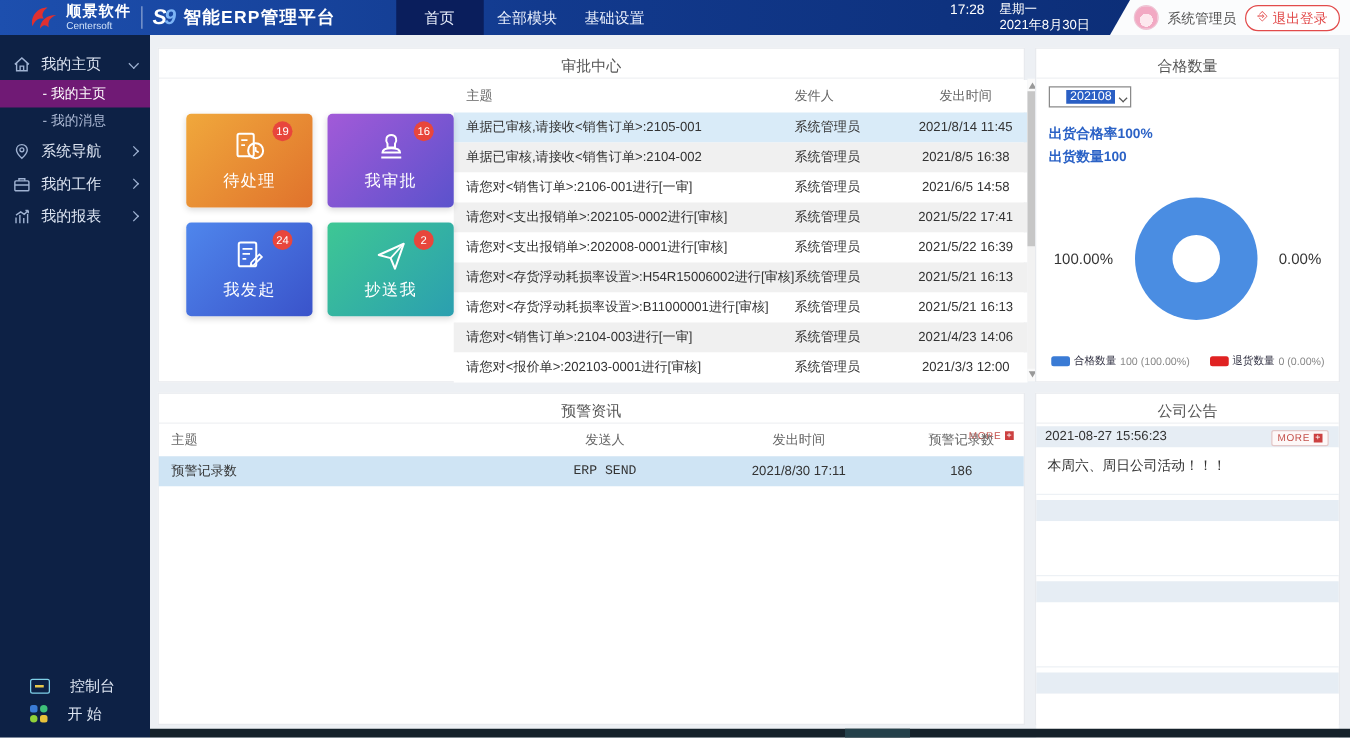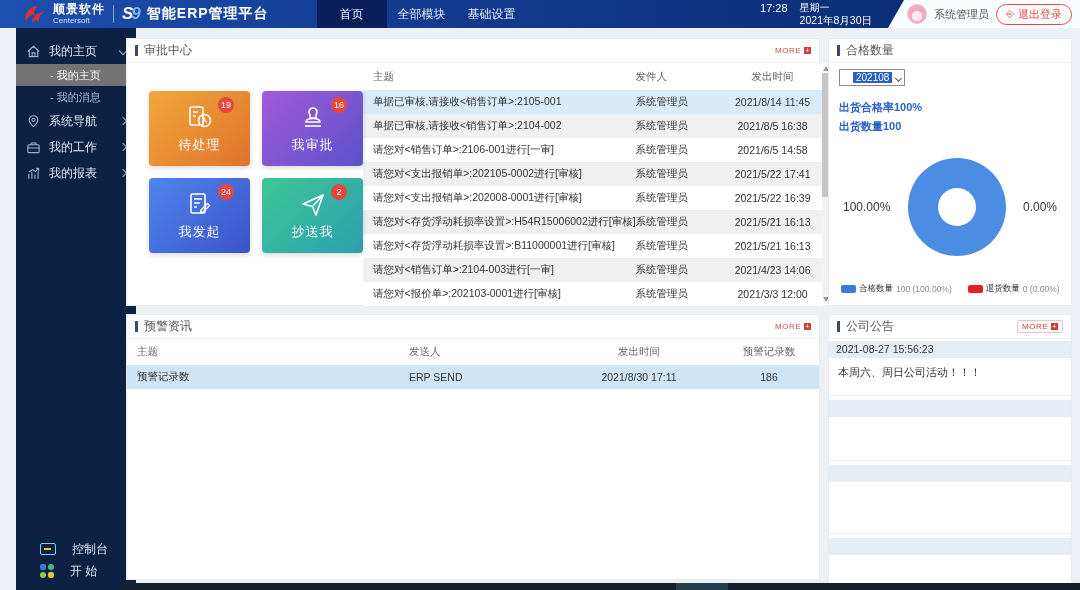--- a/index.html
+++ b/index.html
@@ -31,46 +31,46 @@
                   display:flex; align-items:center; justify-content:flex-end; gap:7px; padding-right:8px; }
   .avatar { width:20px; height:20px; border-radius:50%;
             background:radial-gradient(circle at 50% 62%, #fde8ee 0 36%, #f2a9c3 37% 100%);
             border:1px solid #eec4d4; }
   .username { font-size:11px; color:#555; }
   .logout-btn { display:flex; align-items:center; gap:4px; border:1px solid #e24b4b; border-radius:11px;
                 padding:2px 9px; color:#e24b4b; font-size:11px; cursor:pointer; background:#fff; }
   .logout-icon { font-size:10px; line-height:1; color:#e24b4b; }
 
   
-  .sidebar { position:absolute; left:0; top:28px; width:120px; height:562px; background:#0d2145; color:#dde5f2;margin-left:16px; }
+  .sidebar { position:absolute; left:0; top:28px; width:120px; height:562px; background:#0d2145; color:#dde5f2; }
   .menu { padding-top:10px; }
   .mitem { height:26px; display:flex; align-items:center; gap:8px; padding:0 10px; font-size:12px; cursor:pointer; }
   .mitem svg { width:15px; height:15px; flex:none; }
   .chev { margin-left:auto; width:6px; height:6px; border-right:1.4px solid #9fb2d2; border-bottom:1.4px solid #9fb2d2; }
   .chev.down { transform:rotate(45deg); }
   .chev.right { transform:rotate(-45deg); }
   .subitem { height:22px; line-height:22px; font-size:11px; color:#aebbd6; padding-left:34px; cursor:pointer; }
-  .subitem.active { background:#737373; color:#fff; }
+  .subitem.active { background:#701a75; color:#fff; }
   .side-footer { position:absolute; bottom:8px; left:0; width:120px; }
   .fitem { height:22px; display:flex; align-items:center; gap:16px; padding-left:24px; font-size:12px; cursor:pointer; }
   .mon-icon { width:16px; height:12px; border:1.5px solid #7fd0e8; border-radius:2px; position:relative; }
   .mon-icon:after { content:""; position:absolute; left:3px; top:4px; width:7px; height:1.5px; background:#e8c84a; }
   .start-icon { width:14px; height:14px; display:grid; grid-template-columns:6px 6px; grid-template-rows:6px 6px; gap:2px; }
   .start-icon i:nth-child(1){ background:#3a7bd5; border-radius:2px; }
   .start-icon i:nth-child(2){ background:#3ec07a; border-radius:50%; }
   .start-icon i:nth-child(3){ background:#8fd03a; border-radius:50%; }
   .start-icon i:nth-child(4){ background:#e8c23a; border-radius:2px; }
 
   
   .panel { position:absolute; background:#fff; border:1px solid #e8eaee; }
   .p-approval { left:126px; top:38px; width:694px; height:268px; }
   .p-alerts   { left:126px; top:314px; width:694px; height:266px; }
   .p-monitor  { left:828px; top:38px; width:244px; height:268px; }
   .p-notice   { left:828px; top:314px; width:244px; height:266px; }
-  .phead { height:24px; display:flex; align-items:center; gap:6px; padding:0 8px; border-bottom:1px solid #f0f1f3; }
+  .phead { height:24px; display:flex; align-items:center; gap:6px; padding:0 8px; border-bottom:1px solid #f0f1f3;flex-direction:column; }
   .accent { width:3px; height:11px; background:#3c4a66; }
   .ptitle { font-size:12px; color:#555; }
   .more { margin-left:auto; display:flex; align-items:center; gap:3px; color:#c4504a;
           font-size:8px; letter-spacing:.5px; cursor:pointer; }
   .more.boxed { border:1px solid #e3c8c8; border-radius:2px; padding:1px 4px; background:#fdf8f8; }
   .more-sq { width:7px; height:7px; background:#cc4040; color:#fff; font-size:7px; line-height:7px; text-align:center; }
 
   
   .ap-body { display:flex; height:242px; }
   .tiles { width:252px; padding:28px 0 0 22px; display:grid; grid-template-columns:101px 101px;
@@ -100,21 +100,21 @@
   .arr { width:0; height:0; border-left:3.5px solid transparent; border-right:3.5px solid transparent; }
   .arr.up { border-bottom:5px solid #999; margin:2px 0; }
   .arr.dn { border-top:5px solid #999; margin:2px 0; }
   .vtrack { flex:1; width:9px; background:#f2f2f2; position:relative; }
   .vthumb { position:absolute; top:0; left:0; width:9px; height:56%; background:#c6c6c6; }
 
   
   .al-row { display:flex; align-items:center; height:26px; font-size:10.5px; }
   .al-head { color:#666; }
   .al-subj { flex:1; padding-left:10px; }
-  .al-sender { width:150px; text-align:left; }
+  .al-sender { width:150px; text-align:center;font-family:Liberation Mono, monospace; }
   .al-time { width:160px; text-align:center; }
   .al-count { width:100px; text-align:center; }
   .al-data { background:#cfe4f4; height:24px; color:#333; cursor:pointer; }
 
   
   .mo-body { position:relative; height:242px; padding:6px 10px 0; }
   .mselect { width:66px; height:17px; border:1px solid #8a8a8a; background:#fff; display:flex;
              align-items:center; font-size:10px; cursor:pointer; position:relative; }
   .mselect .val { background:#2a5fc4; color:#fff; padding:0 3px; margin-left:13px; }
   .mselect .sel-chev { position:absolute; right:3px; top:6px; width:5px; height:5px;

